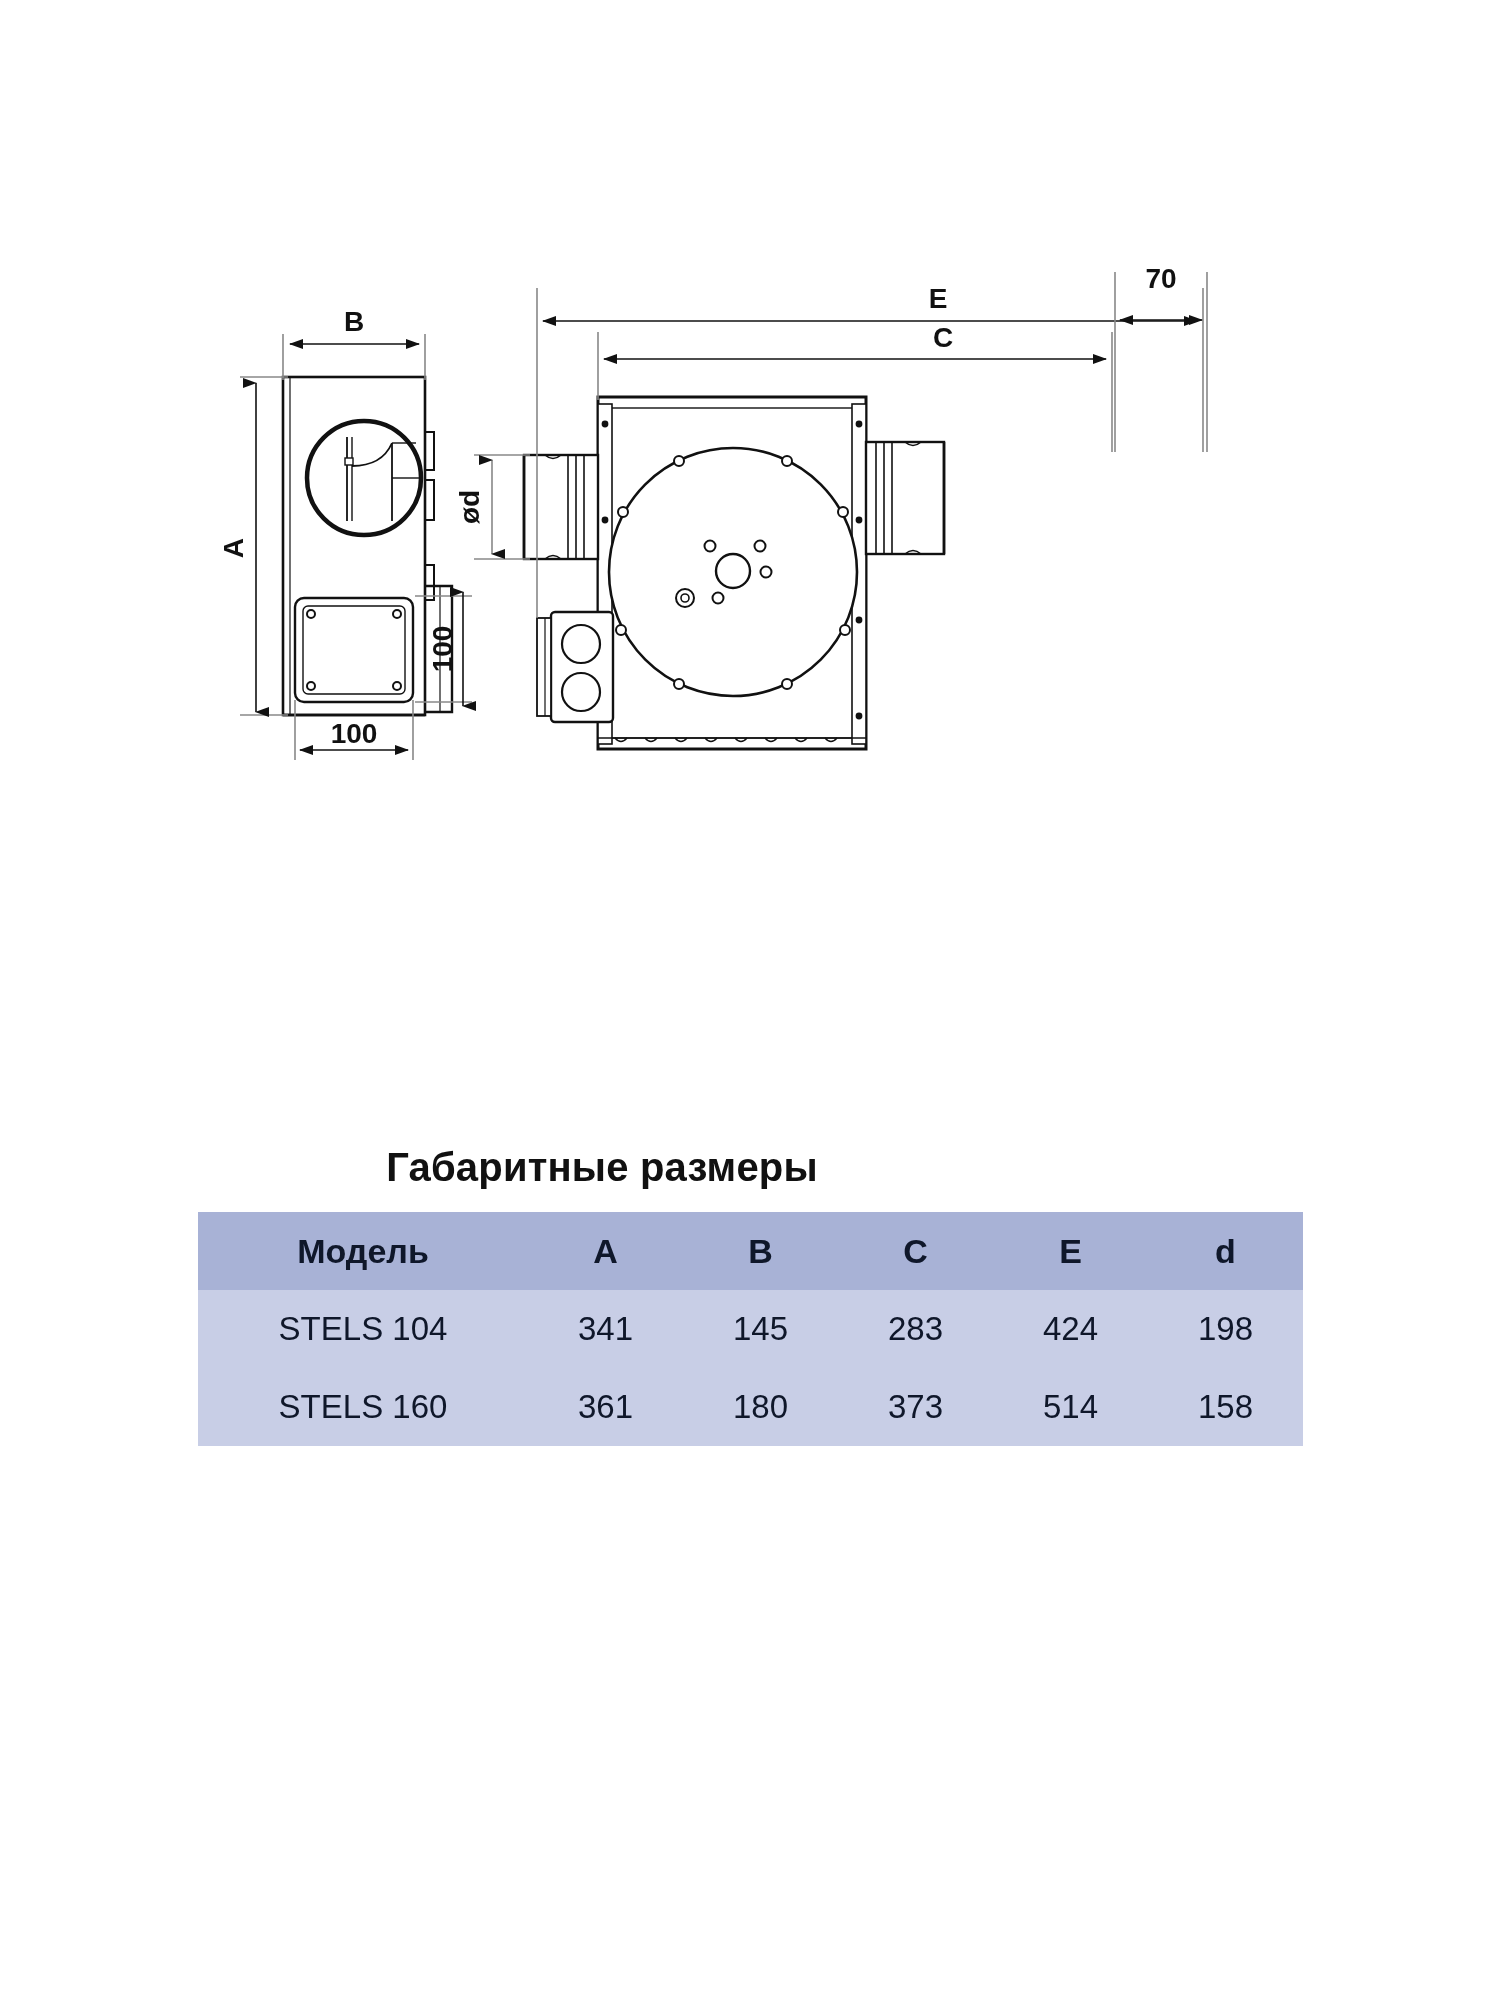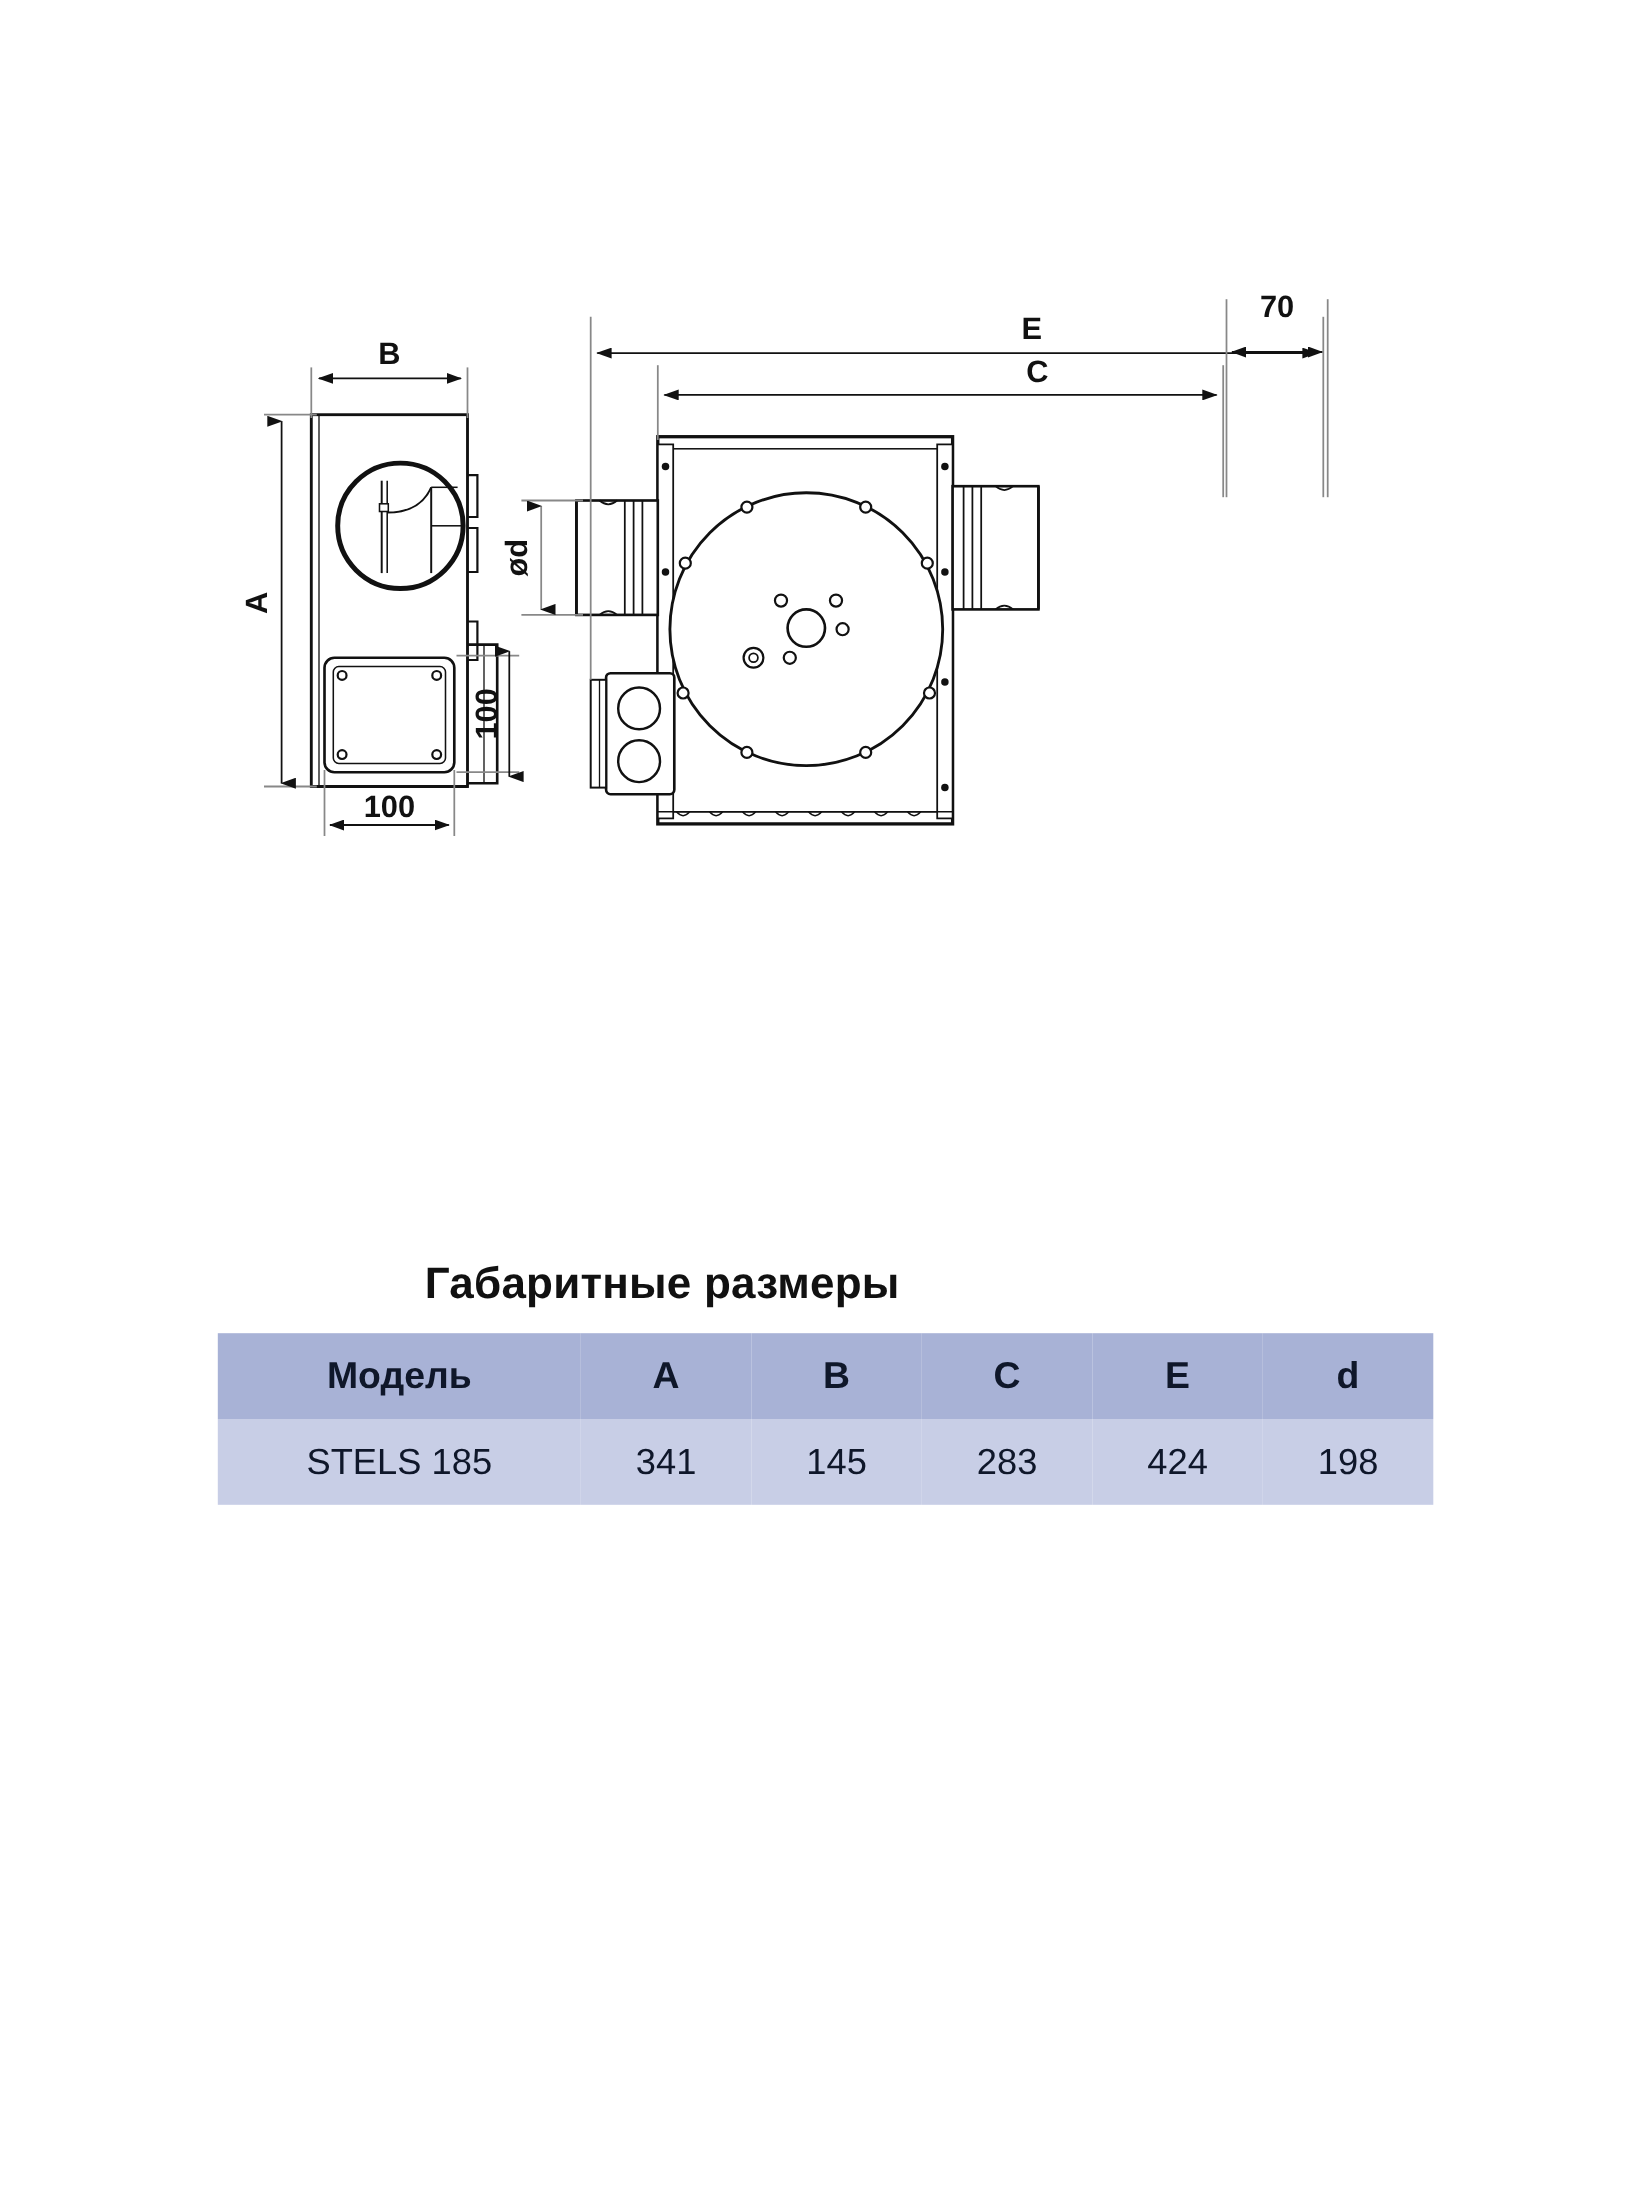--- a/index.html
+++ b/index.html
@@ -280,22 +280,30 @@
         <th class="model-cell">Модель</th>
         <th>A</th>
         <th>B</th>
         <th>C</th>
         <th>E</th>
         <th>d</th>
       </tr>
     </thead>
     <tbody>
       <tr class="even">
-        <td class="model-cell">STELS 185</td>
+        <td class="model-cell">STELS 104</td>
         <td>341</td>
         <td>145</td>
         <td>283</td>
         <td>424</td>
         <td>198</td>
       </tr>
+      <tr class="even">
+        <td class="model-cell">STELS 160</td>
+        <td>361</td>
+        <td>180</td>
+        <td>373</td>
+        <td>514</td>
+        <td>158</td>
+      </tr>
     </tbody>
   </table>
 </div>
 
 </body></html>

